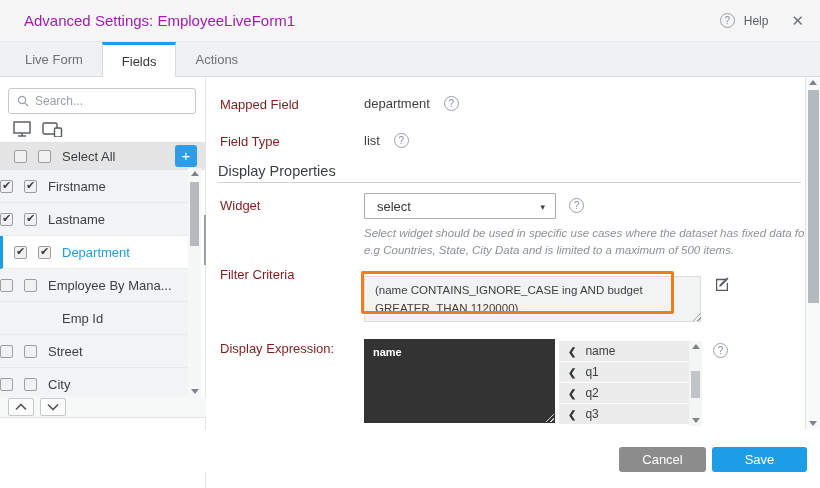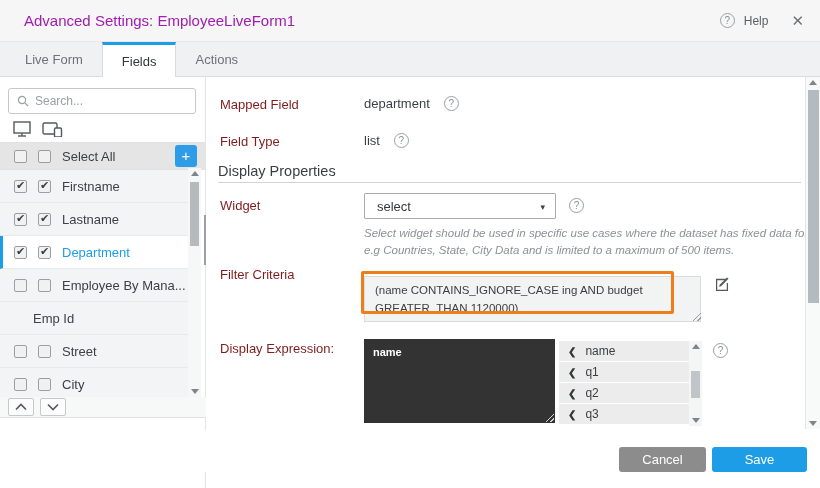--- a/index.html
+++ b/index.html
@@ -40,26 +40,26 @@
   .selall-row { position:absolute; top:66px; left:0; width:100%; height:27px; background:#e5e5e5;
                 border-bottom:1px solid #e0e2e4; display:flex; align-items:center; padding-left:14px; }
   .cb { width:13px; height:13px; border:1px solid #9b9fa3; border-radius:2px; background:#f1f1f1;
         display:inline-flex; align-items:center; justify-content:center; flex:0 0 auto; cursor:pointer; }
   .cb + .cb { margin-left:11px; }
   .cb.on::after { content:"\2714"; font-size:11px; color:#3c4043; line-height:1; margin-top:-1px; }
   .selall-label { font-size:13px; color:#3b3f42; margin-left:11px; }
   .add-btn { position:absolute; right:8px; top:2px; width:22px; height:22px; background:#2e9ce6; color:#fff;
              border:none; border-radius:3px; font-size:15px; line-height:20px; cursor:pointer; }
   .field-list { position:absolute; top:93px; left:0; width:206px; height:229px; overflow:hidden; }
-  .frow { height:33px; display:flex; align-items:center; padding-left:14px; background:#f3f4f5;
+  .frow { height:33px; display:flex; align-items:center; background:#f3f4f5;
           border-bottom:1px solid #e7e9ea; width:188px; cursor:pointer; }
   .frow .flabel { font-size:13px; color:#3d4145; margin-left:11px; white-space:nowrap; }
   .frow.selected { background:#fff; border-left:3px solid #1c9de5; padding-left:11px; }
   .frow.selected .flabel { color:#1c9de5; }
-  .frow.nocb { padding-left:33px; }
+  .frow.nocb { padding-left:62px; }
   .frow.nocb .flabel { margin-left:0; }
 
   .side-scroll { position:absolute; top:91px; left:188px; width:13px; height:229px; background:#f6f7f7; }
   .side-scroll .thumb { position:absolute; top:14px; left:2px; width:9px; height:64px; background:#b7babd; }
   .arrow-up { position:absolute; top:3px; left:3px; width:0; height:0; border-left:4px solid transparent;
               border-right:4px solid transparent; border-bottom:5px solid #7f8488; }
   .arrow-dn { position:absolute; bottom:3px; left:3px; width:0; height:0; border-left:4px solid transparent;
               border-right:4px solid transparent; border-top:5px solid #7f8488; }
   .outer-thin-thumb { position:absolute; top:138px; right:-1px; width:2px; height:50px; background:#9aa0a5; }
 

